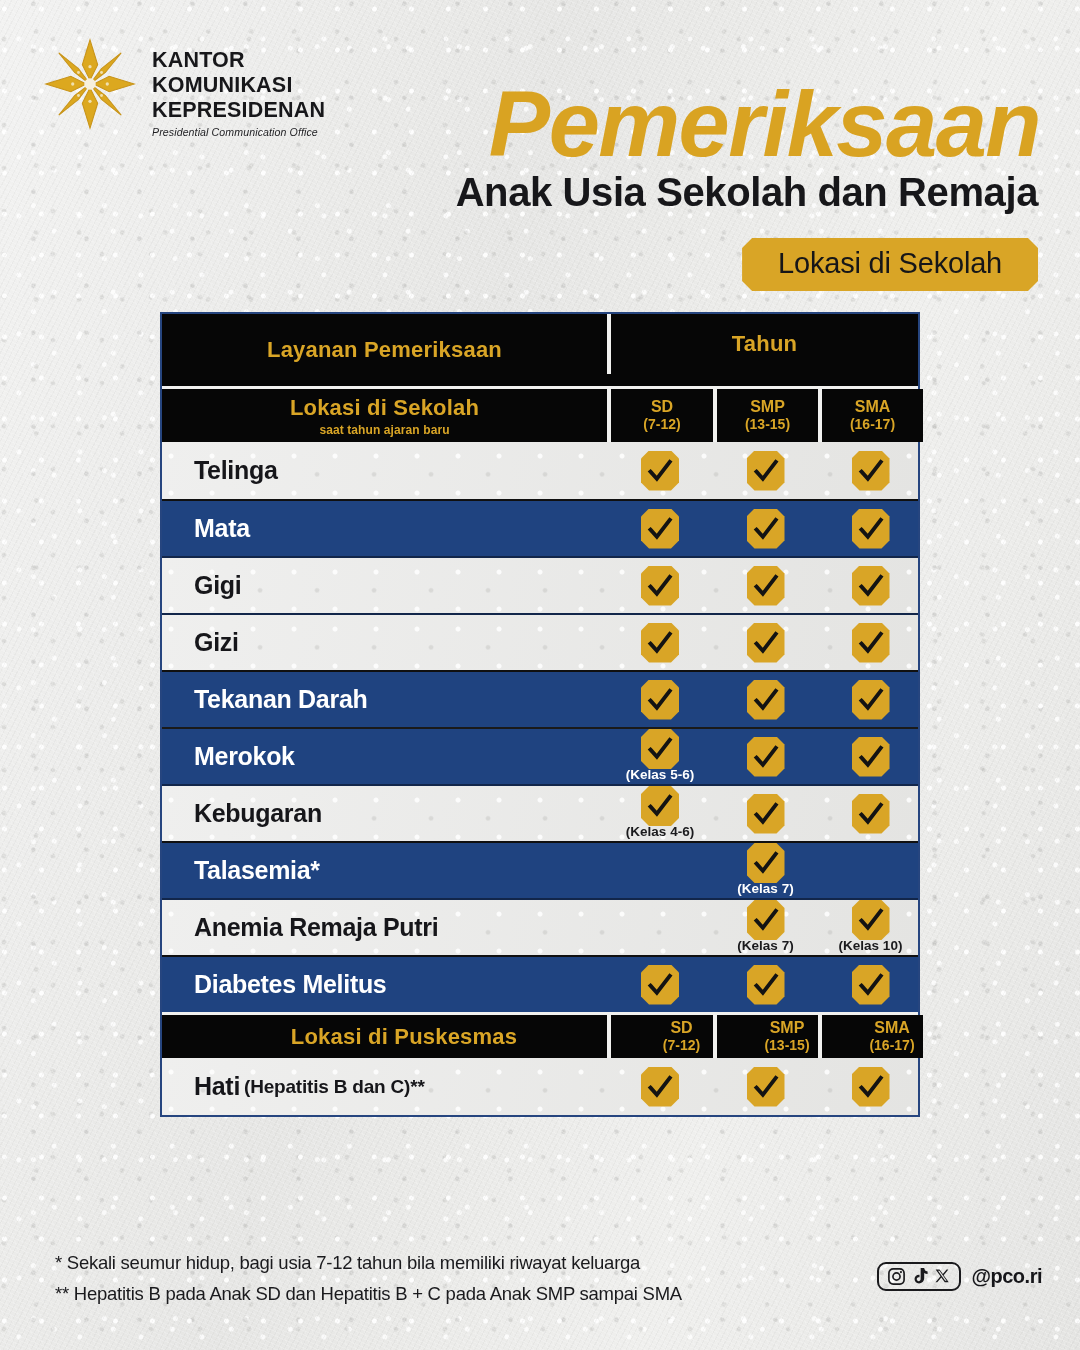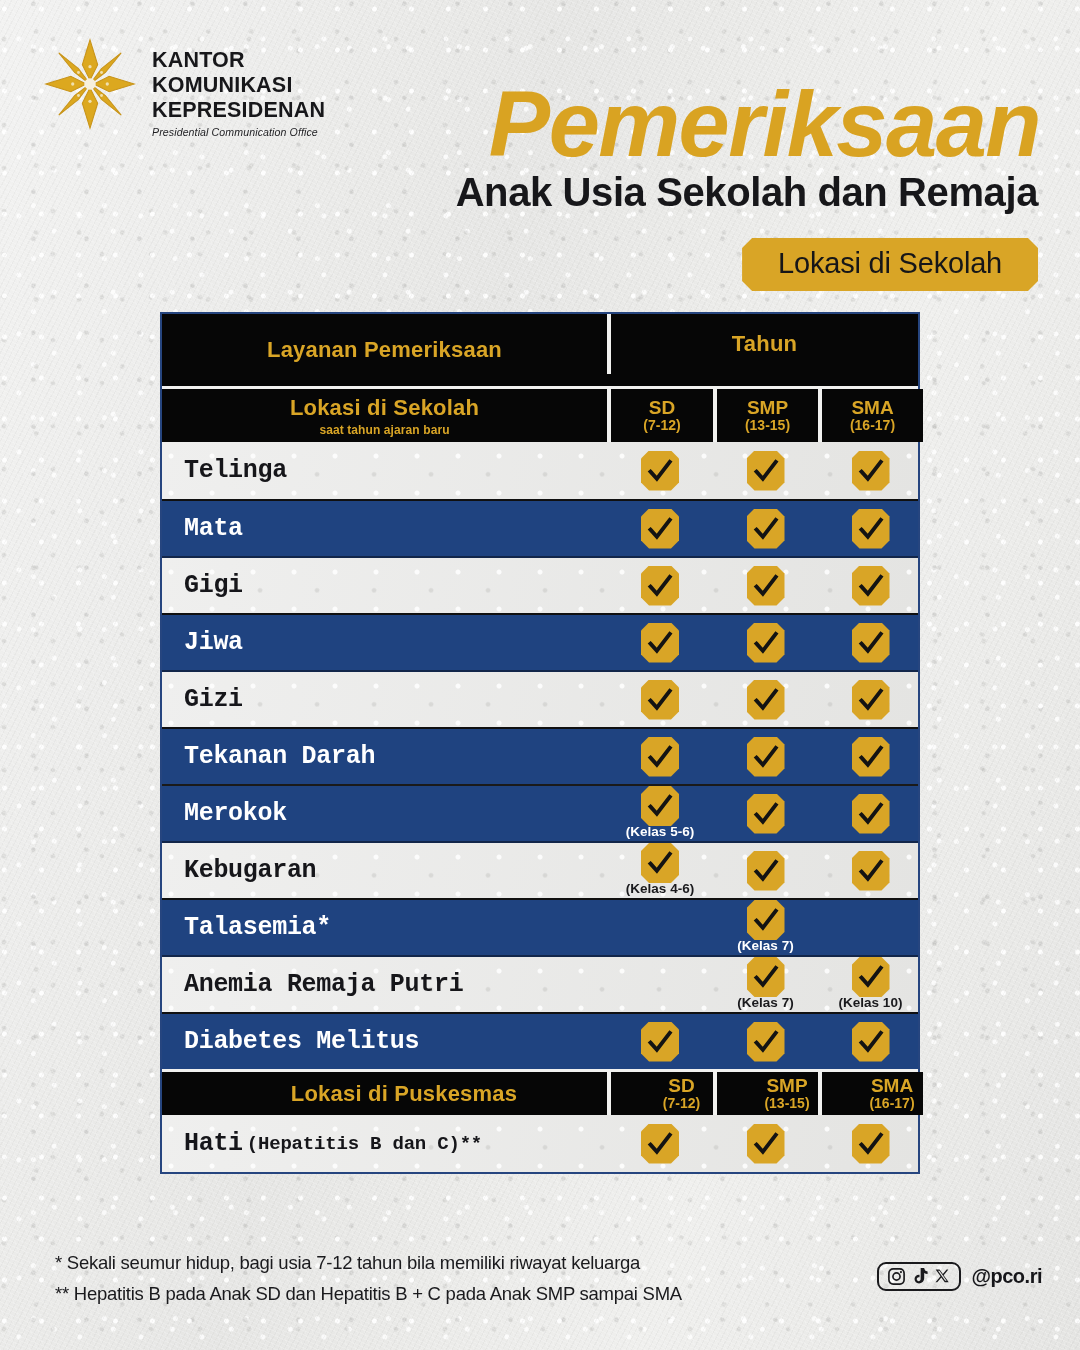--- a/index.html
+++ b/index.html
@@ -77,21 +77,21 @@
   .hcell{
     background:#060606; color:#d9a526; font-weight:bold;
     display:flex; flex-direction:column; align-items:center; justify-content:center;
   }
   .hcell.label{ flex:0 0 445px; }
   .hcell.years{ flex:1; border-left:4px solid #f1f1ef; }
   .hcell.col{ flex:0 0 105px; border-left:4px solid #f1f1ef; }
   .hcell.colfirst{ flex:0 0 106px; border-left:4px solid #f1f1ef; }
   .h-title{ font-size:22px; letter-spacing:.2px; }
   .h-sub{ font-size:12px; font-weight:bold; margin-top:2px; letter-spacing:.1px; }
-  .h-grade{ font-size:19px; line-height:1.02; }
+  .h-grade{ font-size:16px; line-height:1.02; }
   .h-age{ font-size:14px; line-height:1.15; }
 
   #head1 .hcell.label{ height:72px; }
   #head1 .hcell.years{ height:60px; }
   #head2 .hcell{ height:53px; }
   #head3 .hcell{ height:43px;padding-left:39px; }
 
   .row{ display:flex; align-items:stretch; height:57px; position:relative; }
   .row.light{
     background-color:#e9e9e7;
@@ -101,21 +101,21 @@
       linear-gradient(100deg,#efefee,#e4e4e2);
     background-size:41px 37px, 57px 49px, 100% 100%;
   }
   .row.dark{ background:#1f4380; }
   .row + .row.light{ border-top:2px solid #12264a; }
   .row + .row.dark{ border-top:2px solid #1a1a1a;text-align:right; }
   .row.light + .row.dark{ border-top:2px solid #101010; }
 
   .rl{
     flex:0 0 445px; display:flex; align-items:center;
-    padding-left:22px; font-size:25px; font-weight:bold; letter-spacing:-.3px;font-family:Liberation Mono, monospace;
+    padding-left:32px; font-size:25px; font-weight:bold; letter-spacing:-.3px;
   }
   .row.light .rl{ color:#16161a; }
   .row.dark .rl{ color:#ffffff; }
   .rl .paren{ font-size:19px; font-weight:bold; margin-left:4px; letter-spacing:-.2px; }
 
   .rc{
     flex:0 0 105px; position:relative;
     display:flex; align-items:center; justify-content:center;
   }
   .rc.first{ flex:0 0 106px; }
@@ -300,46 +300,20 @@
             </span>
           </div>
           <div class="rc">
             <span class="tick">
               <svg viewBox="0 0 24 24">
                 <path d="M3.2 12.6 L9.1 19.2 L21 3.6" fill="none" stroke="#131313" stroke-width="3.6" stroke-linecap="square" stroke-linejoin="miter"></path>
               </svg>
             </span>
           </div>
         </div>
-        <div class="row dark">
-          <div class="rl">
-            <span>Jiwa</span>
-          </div>
-          <div class="rc first">
-            <span class="tick">
-              <svg viewBox="0 0 24 24">
-                <path d="M3.2 12.6 L9.1 19.2 L21 3.6" fill="none" stroke="#131313" stroke-width="3.6" stroke-linecap="square" stroke-linejoin="miter"></path>
-              </svg>
-            </span>
-          </div>
-          <div class="rc">
-            <span class="tick">
-              <svg viewBox="0 0 24 24">
-                <path d="M3.2 12.6 L9.1 19.2 L21 3.6" fill="none" stroke="#131313" stroke-width="3.6" stroke-linecap="square" stroke-linejoin="miter"></path>
-              </svg>
-            </span>
-          </div>
-          <div class="rc">
-            <span class="tick">
-              <svg viewBox="0 0 24 24">
-                <path d="M3.2 12.6 L9.1 19.2 L21 3.6" fill="none" stroke="#131313" stroke-width="3.6" stroke-linecap="square" stroke-linejoin="miter"></path>
-              </svg>
-            </span>
-          </div>
-        </div>
         <div class="row light">
           <div class="rl">
             <span>Gizi</span>
           </div>
           <div class="rc first">
             <span class="tick">
               <svg viewBox="0 0 24 24">
                 <path d="M3.2 12.6 L9.1 19.2 L21 3.6" fill="none" stroke="#131313" stroke-width="3.6" stroke-linecap="square" stroke-linejoin="miter"></path>
               </svg>
             </span>

